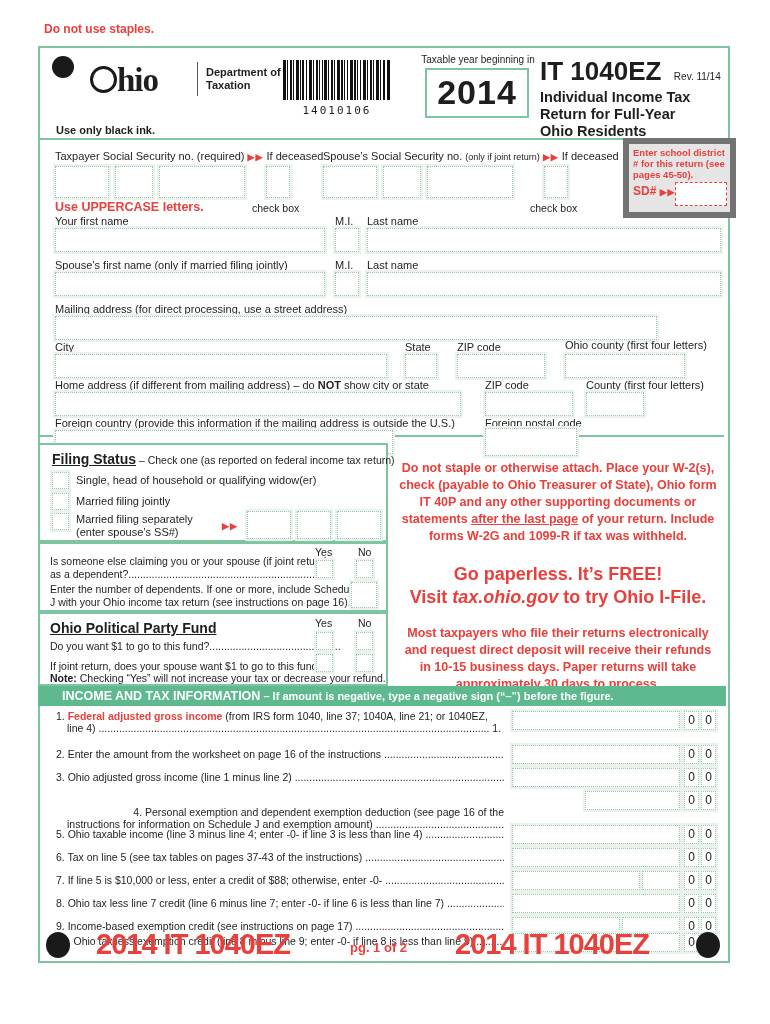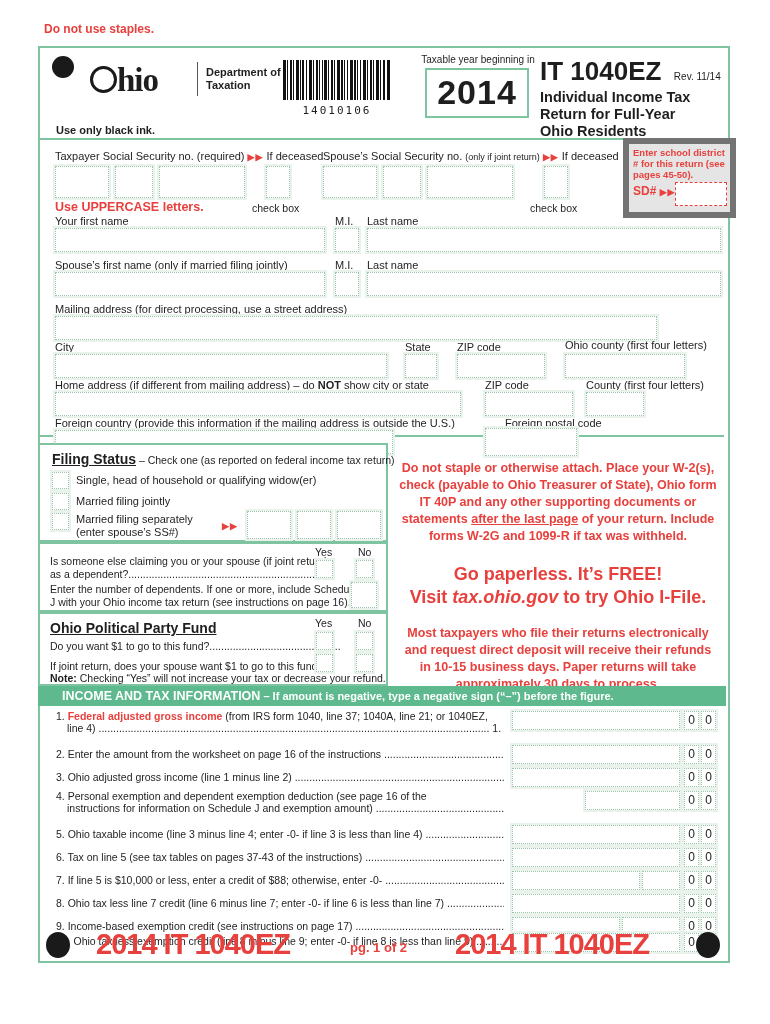--- a/index.html
+++ b/index.html
@@ -168,21 +168,21 @@
     <div class="lbl" style="left:15px;top:239px;">
       <span>Home address (if different from mailing address) – do </span><span class="b" style="text-decoration:underline;">NOT</span><span> show city or state</span>
     </div>
     <div class="lbl" style="left:445px;top:239px;">ZIP code</div>
     <div class="lbl" style="left:546px;top:239px;">County (first four letters)</div>
     <div class="field" style="left:15px;top:252px;width:404px;height:22px;"></div>
     <div class="field" style="left:445px;top:252px;width:86px;height:22px;"></div>
     <div class="field" style="left:546px;top:252px;width:56px;height:22px;"></div>
 
     <div class="lbl" style="left:15px;top:277px;">Foreign country (provide this information if the mailing address is outside the U.S.)</div>
-    <div class="lbl" style="left:445px;top:277px;margin-left:20px;">Foreign postal code</div>
+    <div class="lbl" style="left:445px;top:277px;">Foreign postal code</div>
     <div class="field" style="left:15px;top:290px;width:336px;height:22px;"></div>
     <div class="field" style="left:445px;top:288px;width:90px;height:26px;"></div>
   </div>
 
   <div class="secbox" style="left:38px;top:443px;width:346px;height:95px;">
     <div class="abs" style="left:12px;top:6px;font-size:10.5px;white-space:nowrap;">
       <span class="b" style="font-size:14px;text-decoration:underline;">Filing Status</span><span> – Check one (as reported on federal income tax return)</span>
     </div>
     <div class="cb" style="left:12px;top:27px;width:15px;height:15px;"></div>
     <div class="lbl" style="left:36px;top:29px;">Single, head of household or qualifying widow(er)</div>
@@ -269,21 +269,21 @@
         <div>3. Ohio adjusted gross income (line 1 minus line 2) ............................................................................. 3.</div>
       </div>
     <div class="amt-area">
         <div class="abox" style="left:0;width:100%;"></div>
       </div>
     <div class="cent" style="left:640px;">0</div>
     <div class="cent" style="left:657px;">0</div>
   </div>
 
   <div class="inc-row" style="top:790px;height:30px;">
-    <div class="inc-text" style="top:0;">
+    <div class="inc-text" style="top:16px;text-align:right;">
       <div>4. Personal exemption and dependent exemption deduction (see page 16 of the</div>
       <div style="padding-left:11px;">instructions for information on Schedule J and exemption amount) ................................................. 4.</div>
     </div>
     <div class="amt-area">
         <div class="abox" style="left:44%;width:56%;"></div>
       </div>
     <div class="cent" style="left:640px;">0</div>
     <div class="cent" style="left:657px;">0</div>
   </div>
 

